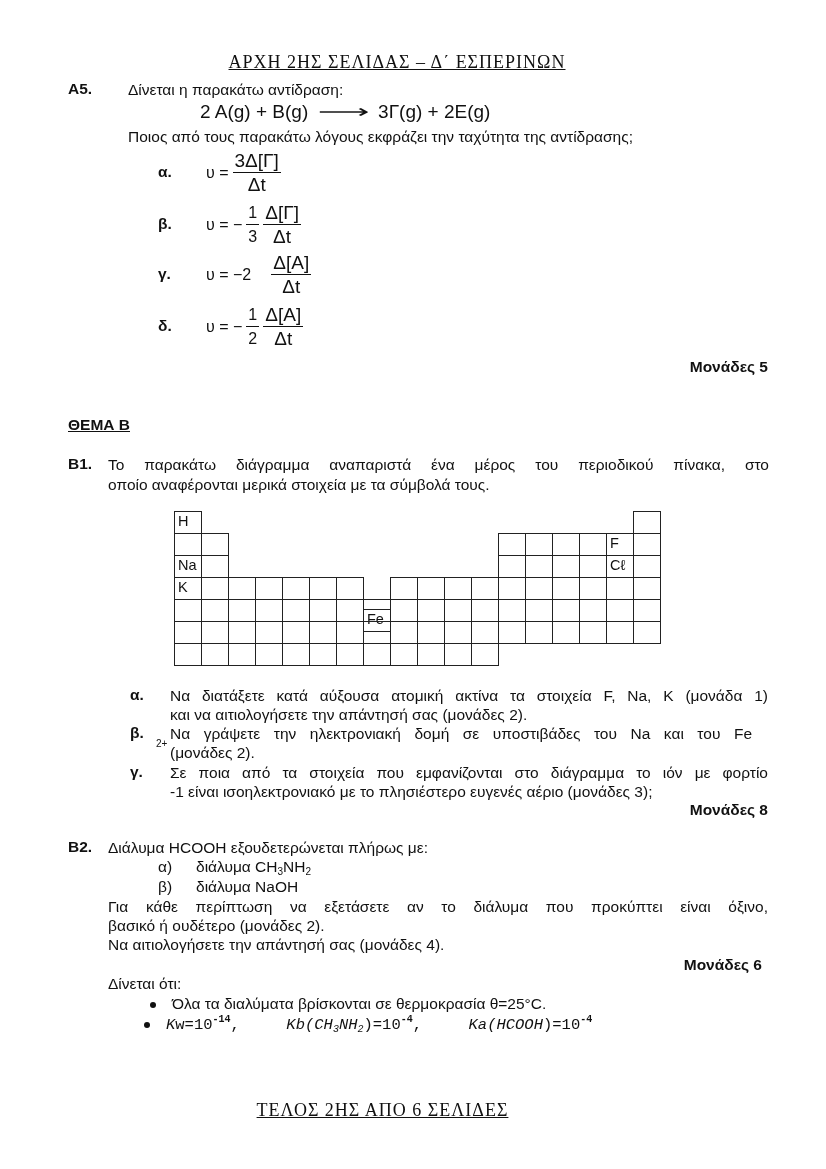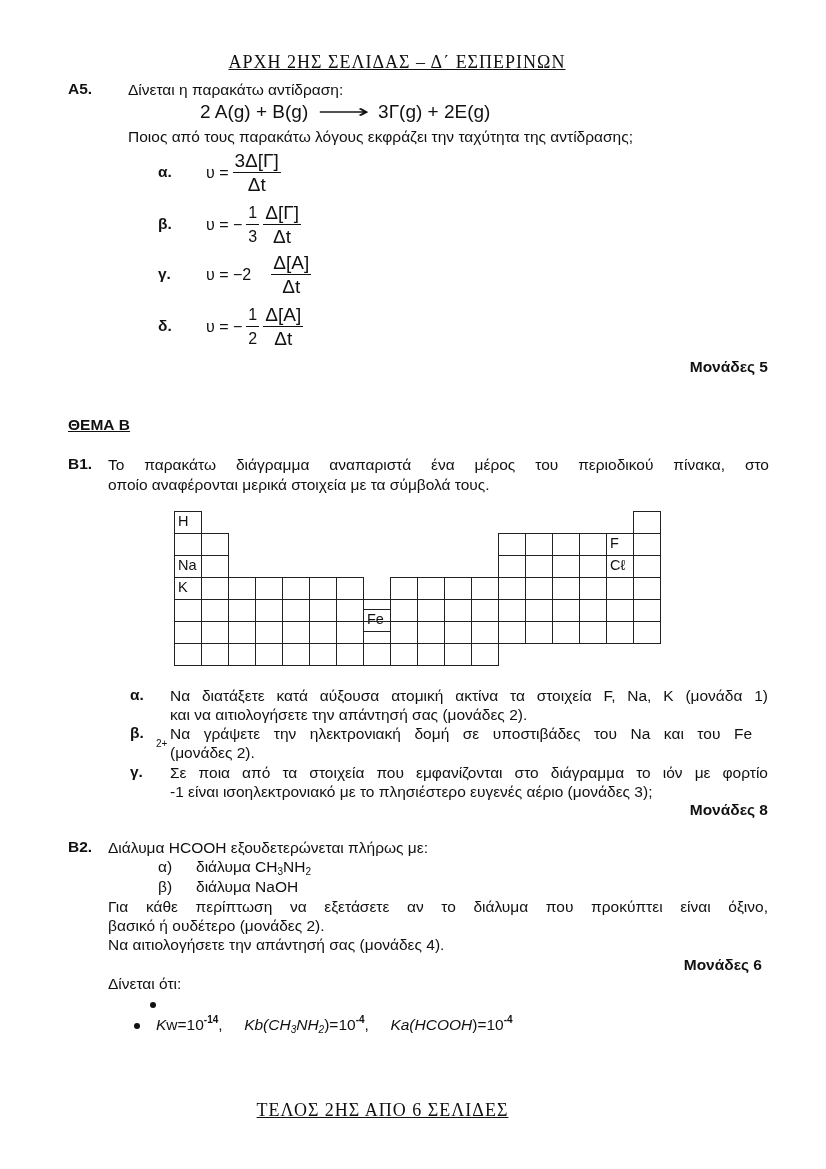--- a/index.html
+++ b/index.html
@@ -203,19 +203,19 @@
 <div class="abs t" style="left:196px; top:877px;">διάλυμα NaOH</div>
 
 <div class="abs t just" style="left:108px; width:660px; top:897px;">Για κάθε περίπτωση να εξετάσετε αν το διάλυμα που προκύπτει είναι όξινο,</div>
 <div class="abs t" style="left:108px; top:916px;">βασικό ή ουδέτερο (μονάδες 2).</div>
 <div class="abs t" style="left:108px; top:935px;">Να αιτιολογήσετε την απάντησή σας (μονάδες 4).</div>
 
 <div class="abs t b" style="right:64px; top:955px;">Μονάδες 6</div>
 
 <div class="abs t" style="left:108px; top:974px;">Δίνεται ότι:</div>
 <div class="abs t" style="left:150px; top:994px;">
-  <span class="bullet"></span>
-</div>
-<div class="abs t" style="left:134px; top:1015px;">
+  <span class="bullet"></span><span>Όλα τα διαλύματα βρίσκονται σε θερμοκρασία  θ=25°C.</span>
+</div>
+<div class="abs t" style="left:144px; top:1015px;font-family:Liberation Mono, monospace;">
   <span class="bullet"></span><span class="it">K</span><span>w=10</span><sup class="b">-14</sup><span>,&nbsp;&nbsp;&nbsp;&nbsp;&nbsp;</span><span class="it">Kb(CH</span><sub class="it">3</sub><span class="it">NH</span><sub class="it">2</sub><span>)=10</span><sup class="b">-4</sup><span>,&nbsp;&nbsp;&nbsp;&nbsp;&nbsp;</span><span class="it">Ka(HCOOH</span><span>)=10</span><sup class="b">-4</sup>
 </div>
 
 <div class="abs serif-head" style="left:0; width:765px; text-align:center; top:1100px;">ΤΕΛΟΣ 2ΗΣ ΑΠΟ 6 ΣΕΛΙΔΕΣ</div>
 
 </body></html>

